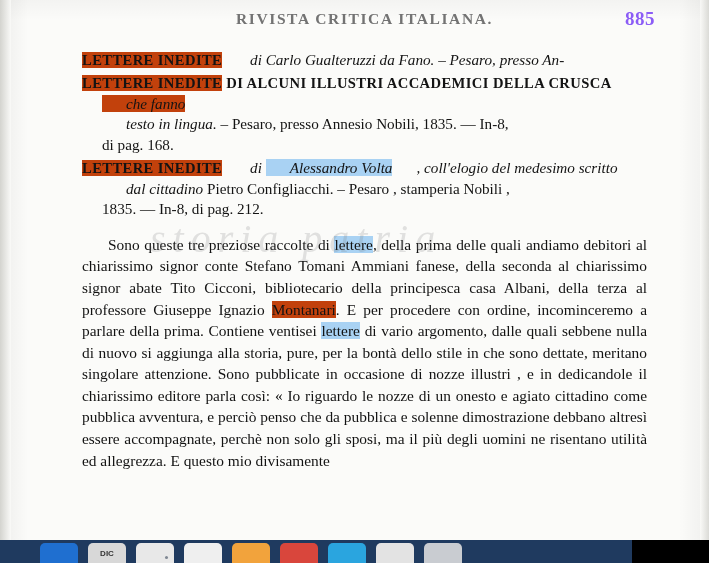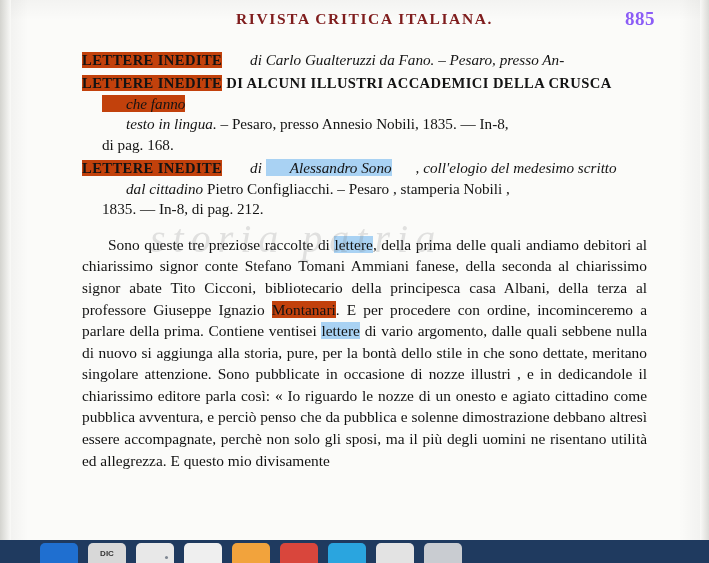--- a/index.html
+++ b/index.html
@@ -53,21 +53,21 @@
     justify-content: center;
     position: relative;
     height: 26px;
     margin-bottom: 14px;
   }
   .head-title {
     font-family: "Liberation Serif", serif;
     font-size: 15.5px;
     letter-spacing: 1.6px;
     font-weight: 700;
-    color: #7f1d1d;
+    color: #737373;
     text-align: center;
   }
   .folio {
     position: absolute;
     right: -8px;
     top: -2px;
     font-size: 19px;
     font-weight: 700;
     color: #8b5cf6;
     letter-spacing: 0.5px;
@@ -132,21 +132,21 @@
   .body-par .first-line-indent {
     display: inline-block;
     width: 26px;
   }
 
   
   .taskbar {
     position: absolute;
     left: 0;
     bottom: 0;
-    width: 709px;
+    width: 632px;
     height: 23px;
     background: #1f3a5f;
     display: flex;
     align-items: flex-end;
     gap: 10px;
     padding-left: 40px;
     box-sizing: border-box;
     overflow: hidden;
   }
   .tb-icon {
@@ -221,21 +221,21 @@
           <span class="smallcaps hl">LETTERE INEDITE</span><span class="ital"> di Carlo Gualteruzzi da Fano. – Pesaro, presso An-</span><br>
         </div>
 
         <div class="entry">
           <span class="smallcaps hl">LETTERE INEDITE</span><span class="smallcaps"> DI ALCUNI ILLUSTRI ACCADEMICI DELLA CRUSCA </span><span class="ital hl">che fanno</span><br>
           <span class="ital">testo in lingua.</span><span> – Pesaro, presso Annesio Nobili, 1835. — In-8,</span><br>
           <span>di pag. 168.</span>
         </div>
 
         <div class="entry">
-          <span class="smallcaps hl">LETTERE INEDITE</span><span class="ital"> di </span><span class="ital hl-blue">Alessandro Sono</span><span class="ital">, coll'elogio del medesimo scritto</span><br>
+          <span class="smallcaps hl">LETTERE INEDITE</span><span class="ital"> di </span><span class="ital hl-blue">Alessandro Volta</span><span class="ital">, coll'elogio del medesimo scritto</span><br>
           <span class="ital">dal cittadino</span><span> Pietro Configliacchi. – Pesaro , stamperia Nobili ,</span><br>
           <span>1835. — In-8, di pag. 212.</span>
         </div>
 
       </div>
 
       <div class="body-par">
         <span class="first-line-indent"></span><span>Sono queste tre preziose raccolte di </span><span class="hl-blue">lettere</span><span>, della prima delle quali andiamo debitori al chiarissimo signor conte Stefano Tomani Ammiani fanese, della seconda al chiarissimo signor abate Tito Cicconi, bibliotecario della principesca casa Albani, della terza al professore Giuseppe Ignazio </span><span class="hl">Montanari</span><span>. E per procedere con ordine, incominceremo a parlare della prima. Contiene ventisei </span><span class="hl-blue">lettere</span><span> di vario argomento, dalle quali sebbene nulla di nuovo si aggiunga alla storia, pure, per la bontà dello stile in che sono dettate, meritano singolare attenzione. Sono pubblicate in occasione di nozze illustri , e in dedicandole il chiarissimo editore parla così: « Io riguardo le nozze di un onesto e agiato cittadino come pubblica avventura, e perciò penso che da pubblica e solenne dimostrazione debbano altresì essere accompagnate, perchè non solo gli sposi, ma il più degli uomini ne risentano utilità ed allegrezza. E questo mio divisamente</span>
       </div>
 

